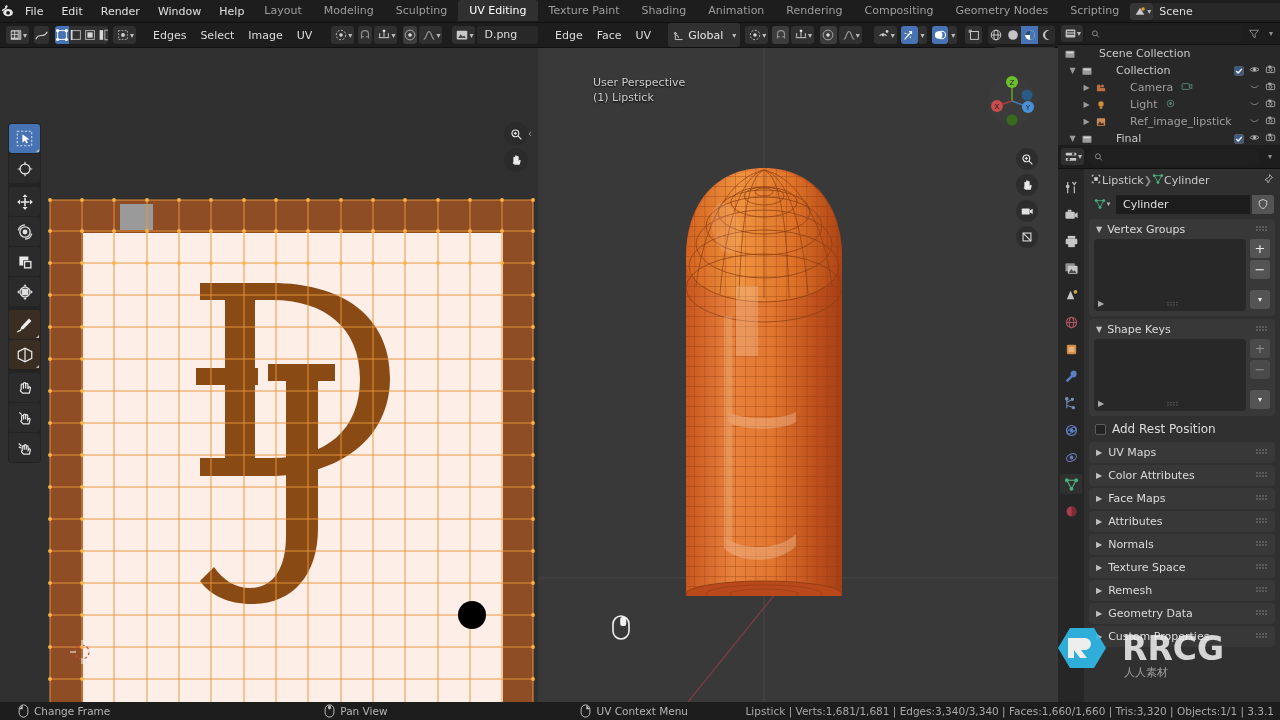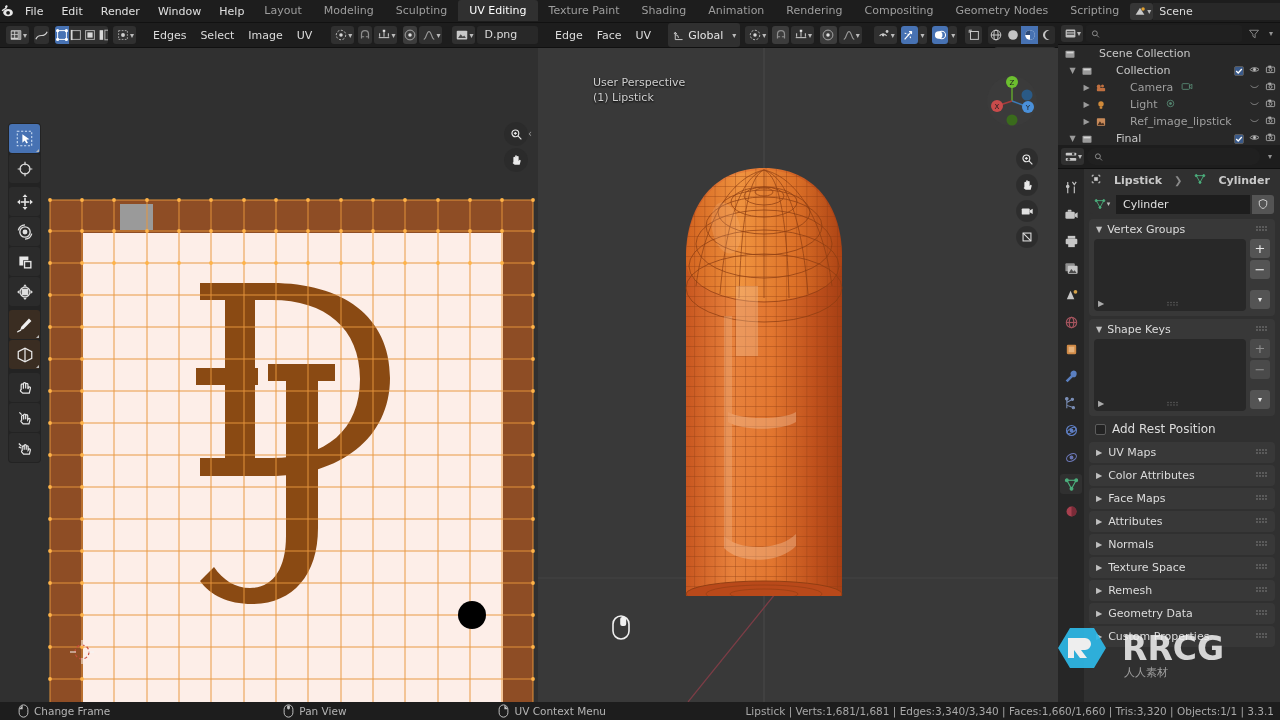--- a/index.html
+++ b/index.html
@@ -95,21 +95,21 @@
                border-bottom:1px solid #101010; }
   .pr-search { flex:1; height:17px; background:#202020; border-radius:9px; display:flex; align-items:center;
                padding:0 7px; gap:4px; }
   .pr-search input { background:transparent; border:0; outline:0; color:#ccc; font-size:10.5px; width:100%;
                      font-family:inherit; }
   #props-tabs { position:absolute; left:0; top:24px; width:26px; bottom:0; background:#262626;
                 display:flex; flex-direction:column; align-items:center; padding-top:8px; gap:7px; }
   .ptab { width:22px; height:20px; display:flex; align-items:center; justify-content:center; border-radius:3px; }
   .ptab.active { background:#303030; }
   #props-body { position:absolute; left:26px; top:24px; right:0; bottom:0; background:#303030; overflow:hidden; }
-  .crumb { height:22px; display:flex; align-items:center; gap:12px; padding:0 6px; font-size:11px; color:#c9c9c9;font-weight:bold; }
+  .crumb { height:22px; display:flex; align-items:center; gap:0; padding:0 6px; font-size:11px; color:#c9c9c9; }
   .crumb .sep { color:#8a8a8a; font-size:10px; }
   .namerow { height:22px; margin:2px 6px 4px 6px; display:flex; align-items:center; gap:2px; }
   .nm-dd { width:24px; height:19px; background:#303030; border-radius:3px 0 0 3px; display:flex;
            align-items:center; justify-content:center; gap:1px; }
   .nm-field { flex:1; height:19px; background:#1d1d1d; display:flex; align-items:center; padding-left:7px;
               color:#e0e0e0; font-size:11px; }
   .nm-shield { width:22px; height:19px; background:#545454; border-radius:0 3px 3px 0; display:flex;
                align-items:center; justify-content:center; }
   .panel { margin:0 5px 3px 5px; background:#383838; border-radius:4px; }
   .panel-hdr { height:20px; display:flex; align-items:center; padding:0 7px; font-size:11px; color:#dcdcdc; gap:5px; }
@@ -129,21 +129,21 @@
   .cbx { width:11px; height:11px; background:#232323; border:1px solid #5c5c5c; border-radius:2px; }
   .sect { margin:0 5px 2px 5px; height:21px; background:#383838; border-radius:4px; display:flex;
           align-items:center; padding:0 7px; font-size:11px; color:#dcdcdc; gap:6px; }
   .sect .dots { margin-left:auto; opacity:.45; }
   .tri-r { font-size:8px; color:#c0c0c0; }
   .tri-d { font-size:8px; color:#c0c0c0; }
   .dots svg { display:block; }
 
   
   #statusbar { position:absolute; left:0; top:702px; width:1280px; height:18px; background:#1d1d1d;
-               display:flex; align-items:center; font-size:10.5px; color:#b4b4b4; }
+               display:flex; align-items:center; font-size:10.5px; color:#b4b4b4;gap:41px; }
   .kb { display:flex; align-items:center; gap:5px; margin-left:18px; }
   #status-stats { margin-left:auto; padding-right:6px; color:#a8a8a8; font-size:10.5px; white-space:nowrap; }
 
   
   #wm { position:absolute; right:0; bottom:18px; width:230px; height:84px; pointer-events:none; }
   #wm2 { position:absolute; right:2px; bottom:0px; pointer-events:none; opacity:.92; }
   .dotblack { position:absolute; width:28px; height:28px; border-radius:50%; background:#000; }
 </style>
 </head>
 <body>

